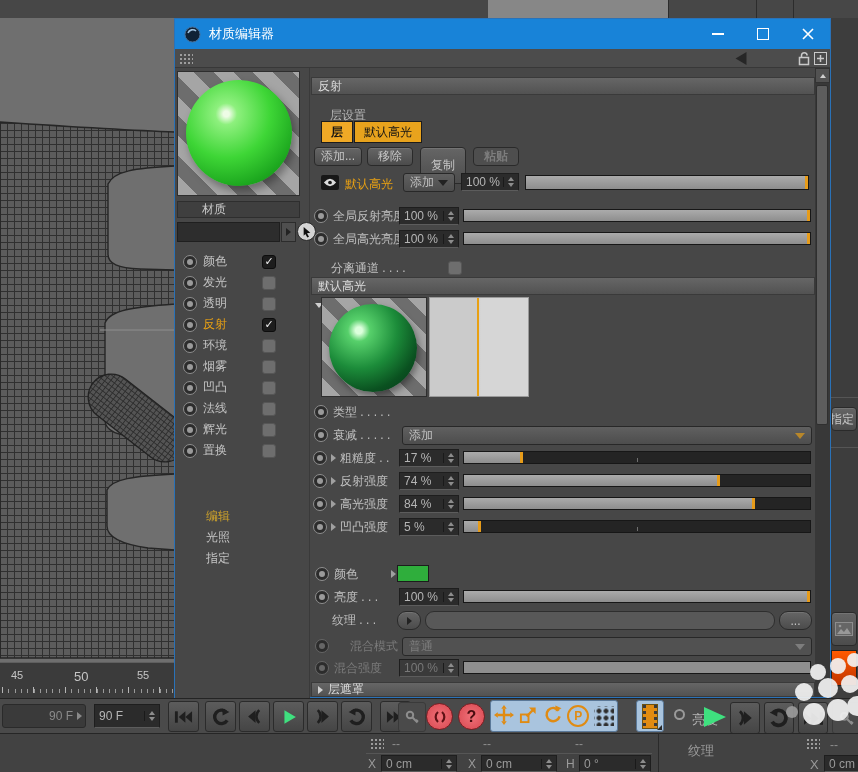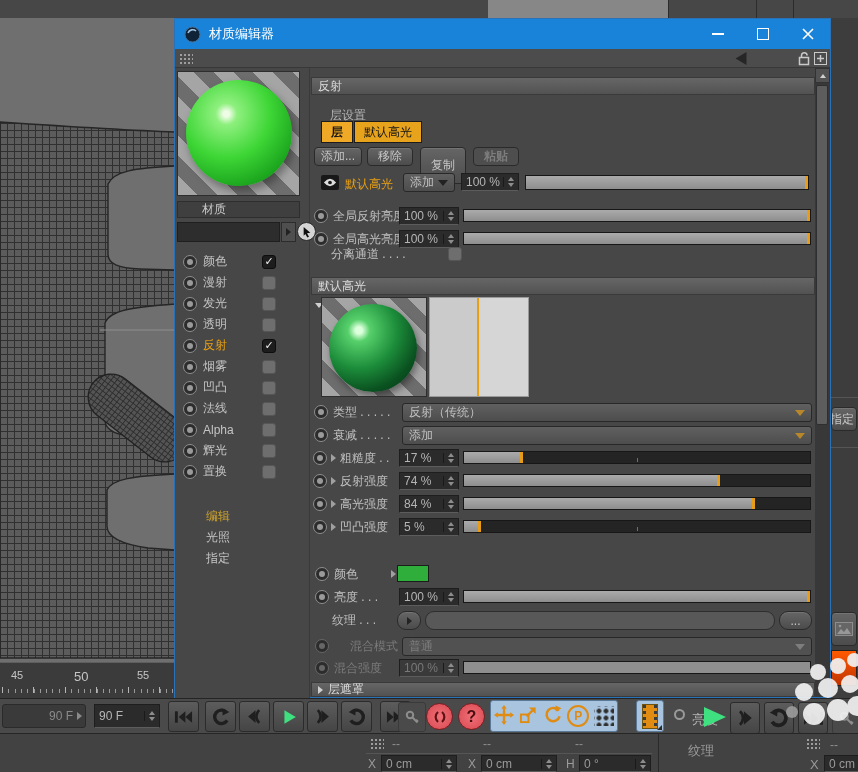--- a/index.html
+++ b/index.html
@@ -168,56 +168,51 @@
           </svg>
       </div>
       <div class="abs" style="left:0;top:183px;width:135px;">
           <div class="ch-row">
             <span class="radio"></span>
             <span class="ch-label">颜色</span>
             <span class="chk on">✓</span>
           </div>
           <div class="ch-row">
             <span class="radio"></span>
-            <span class="ch-label">漫射</span>
-            <span class="chk"></span>
-          </div>
-          <div class="ch-row">
-            <span class="radio"></span>
             <span class="ch-label">发光</span>
             <span class="chk"></span>
           </div>
           <div class="ch-row">
             <span class="radio"></span>
             <span class="ch-label">透明</span>
             <span class="chk"></span>
           </div>
           <div class="ch-row">
             <span class="radio"></span>
             <span class="ch-label active">反射</span>
             <span class="chk on">✓</span>
           </div>
           <div class="ch-row">
             <span class="radio"></span>
+            <span class="ch-label">环境</span>
+            <span class="chk"></span>
+          </div>
+          <div class="ch-row">
+            <span class="radio"></span>
             <span class="ch-label">烟雾</span>
             <span class="chk"></span>
           </div>
           <div class="ch-row">
             <span class="radio"></span>
             <span class="ch-label">凹凸</span>
             <span class="chk"></span>
           </div>
           <div class="ch-row">
             <span class="radio"></span>
             <span class="ch-label">法线</span>
-            <span class="chk"></span>
-          </div>
-          <div class="ch-row">
-            <span class="radio"></span>
-            <span class="ch-label">Alpha</span>
             <span class="chk"></span>
           </div>
           <div class="ch-row">
             <span class="radio"></span>
             <span class="ch-label">辉光</span>
             <span class="chk"></span>
           </div>
           <div class="ch-row">
             <span class="radio"></span>
             <span class="ch-label">置换</span>
@@ -307,43 +302,39 @@
       <span>100 %</span>
       <span class="stepper">
           <i class="tu"></i>
           <i class="td"></i>
         </span>
     </div>
     <div class="slider" style="left:288px;top:213px;width:348px;">
         <div class="fill" style="width: 100%;"></div>
       </div>
 
-    <div class="abs flex" style="left:156px;top:226px;height:18px;gap:20px;">
+    <div class="abs flex" style="left:156px;top:240px;height:18px;gap:20px;">
       <span class="lbl">分离通道 . . . .</span>
       <span class="chk" style="margin-left:22px;"></span>
     </div>
 
     <div class="hdr" style="top:258px;">
       <span>默认高光</span>
     </div>
     <span class="abs expd" style="left:140px;top:284px;"></span>
     <div class="abs" style="left:146px;top:278px;width:106px;height:100px;background:repeating-linear-gradient(45deg,#a5a5a5 0 13px,#6d6d6d 13px 26px);border:1px solid #2e2e2e;box-sizing:border-box;overflow:hidden;">
       <div style="position:absolute;left:7px;top:6px;width:88px;height:88px;border-radius:50%;background:radial-gradient(circle at 34% 30%, #dcffdc 0 4%, #57d06b 13%, #1c8c3a 45%, #0a5120 72%, #06331a 100%);box-shadow:2px 4px 7px rgba(0,0,0,.4);"></div>
     </div>
     <div class="abs" style="left:254px;top:278px;width:100px;height:100px;background:linear-gradient(90deg,#cbcbcb 0 48%,#d6d6d6 52% 100%);border:1px solid #9a9a9a;box-sizing:border-box;">
       <div style="position:absolute;left:48%;top:0;bottom:0;width:2px;background:#e8a013;"></div>
     </div>
 
     <div class="abs flex" style="left:139px;top:384px;height:18px;gap:5px;">
       <span class="radio"></span>
       <span class="lbl">类型 . . . . .</span>
-    </div>
-    <div class="abs combo" style="left:227px;top:384px;width:410px;">
-      <span>反射（传统）</span>
-      <span class="dd"></span>
     </div>
     <div class="abs flex" style="left:139px;top:407px;height:18px;gap:5px;">
       <span class="radio"></span>
       <span class="lbl">衰减 . . . . .</span>
     </div>
     <div class="abs combo" style="left:227px;top:407px;width:410px;">
       <span>添加</span>
       <span class="dd"></span>
     </div>
 

